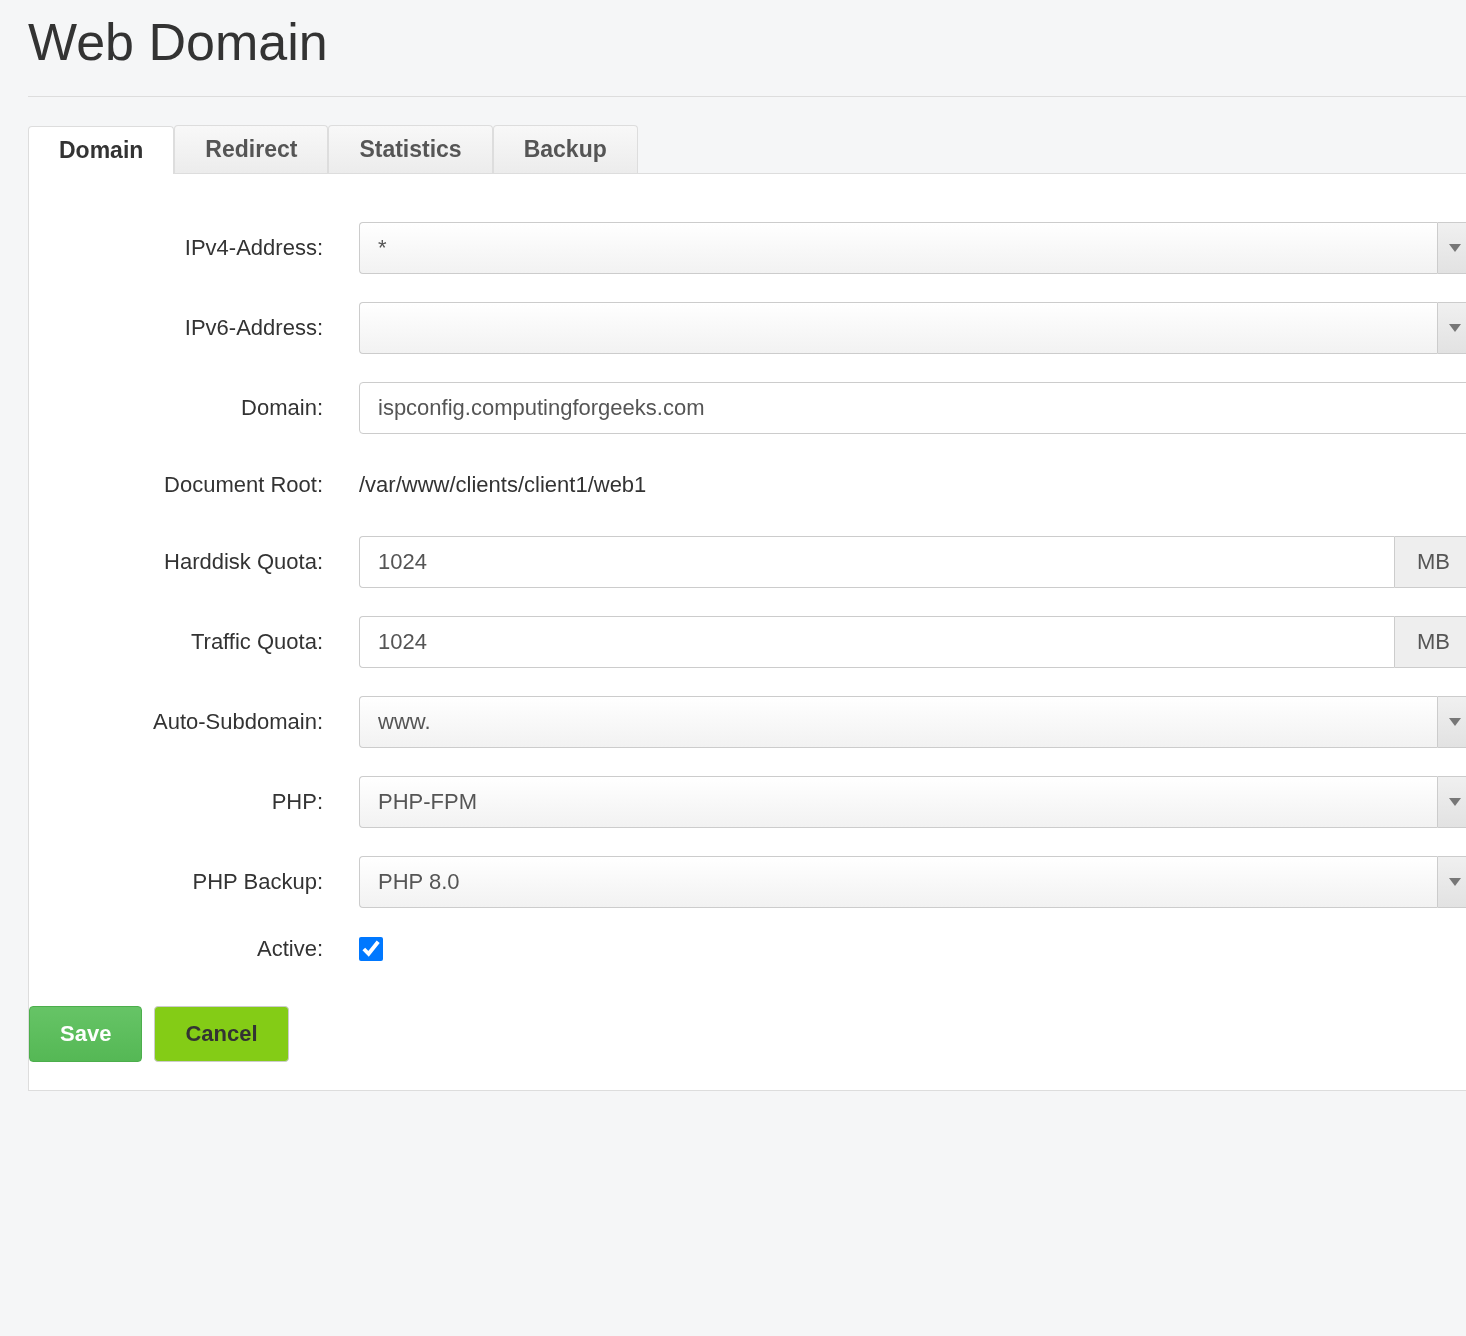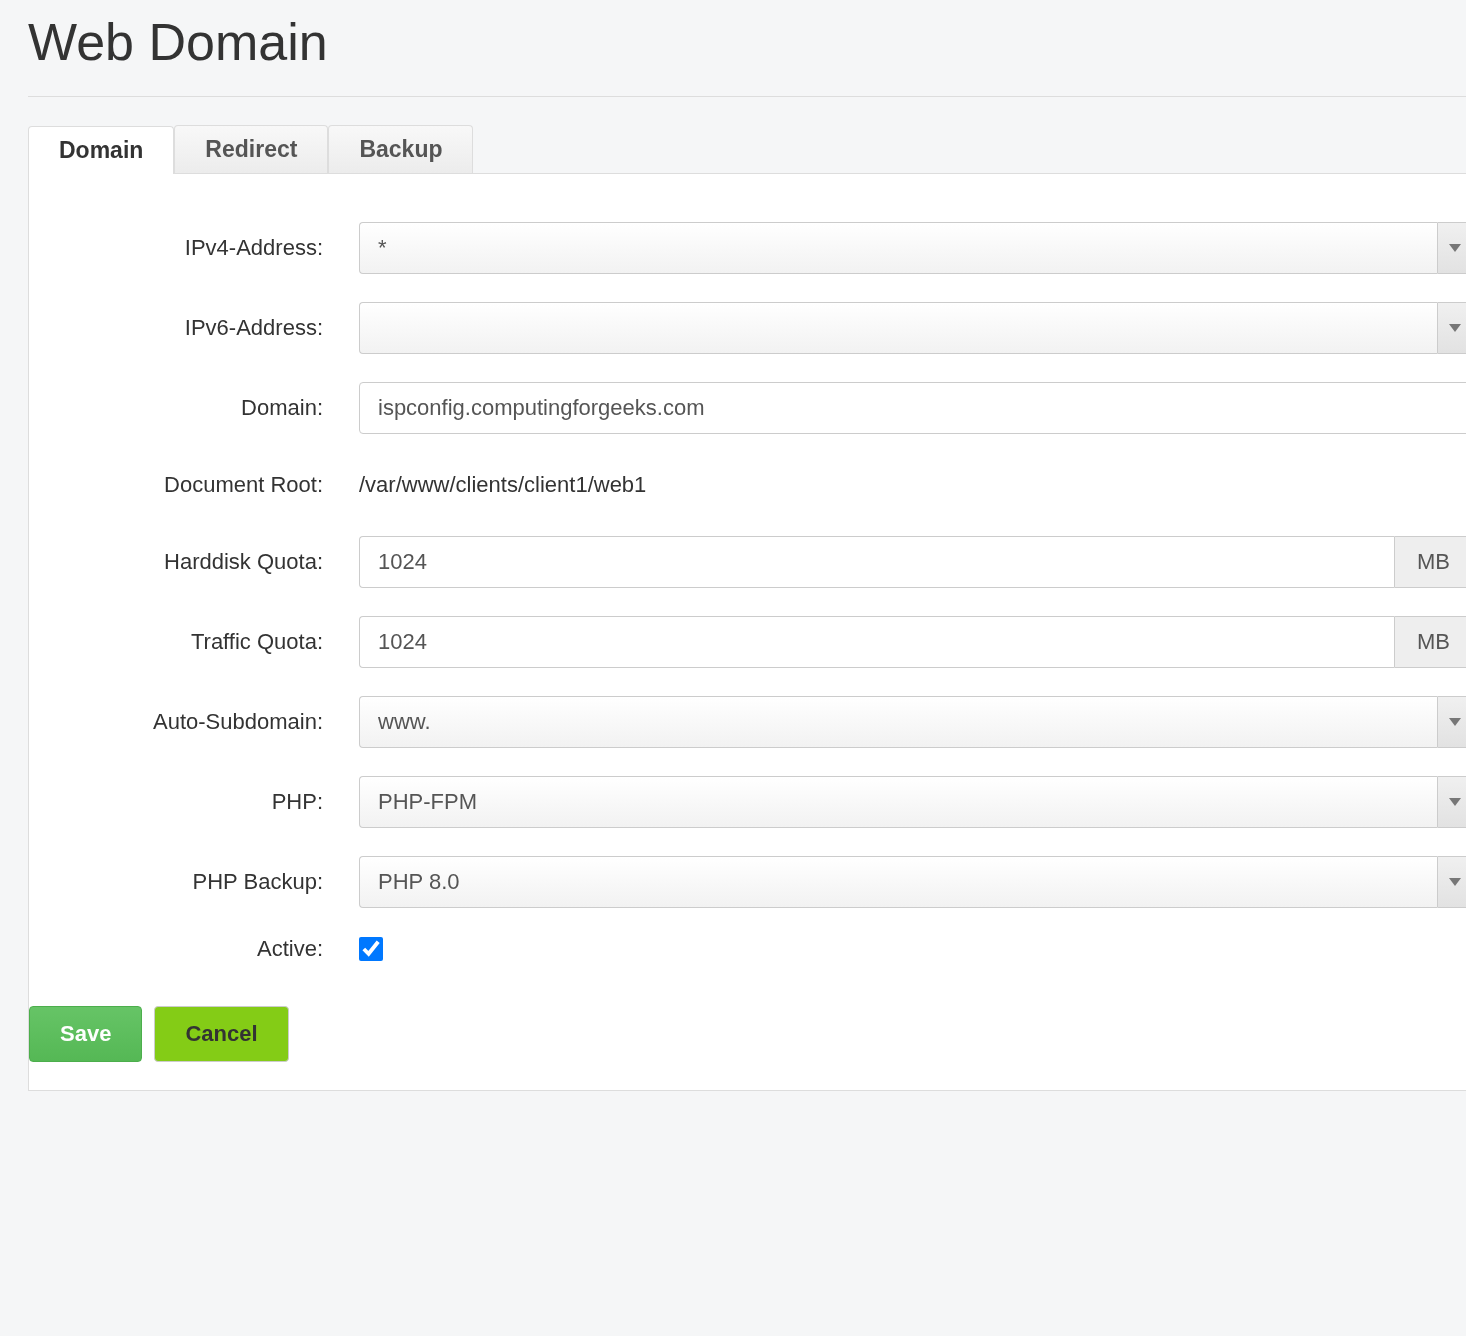--- a/index.html
+++ b/index.html
@@ -179,20 +179,21 @@
   </style>
 </head>
 <body>
 
 <div class="container">
   <h1 class="page-title">Web Domain</h1>
 
   <div class="tabs">
     <div class="tab active">Domain</div>
     <div class="tab">Redirect</div>
+    <div class="tab">Statistics</div>
     <div class="tab">Backup</div>
   </div>
 
   <div class="form-panel">
 
     <div class="form-row">
       <div class="form-label">IPv4-Address:</div>
       <div class="form-control-wrap">
         <div class="select-wrap">
           <div class="select-display">*</div>

